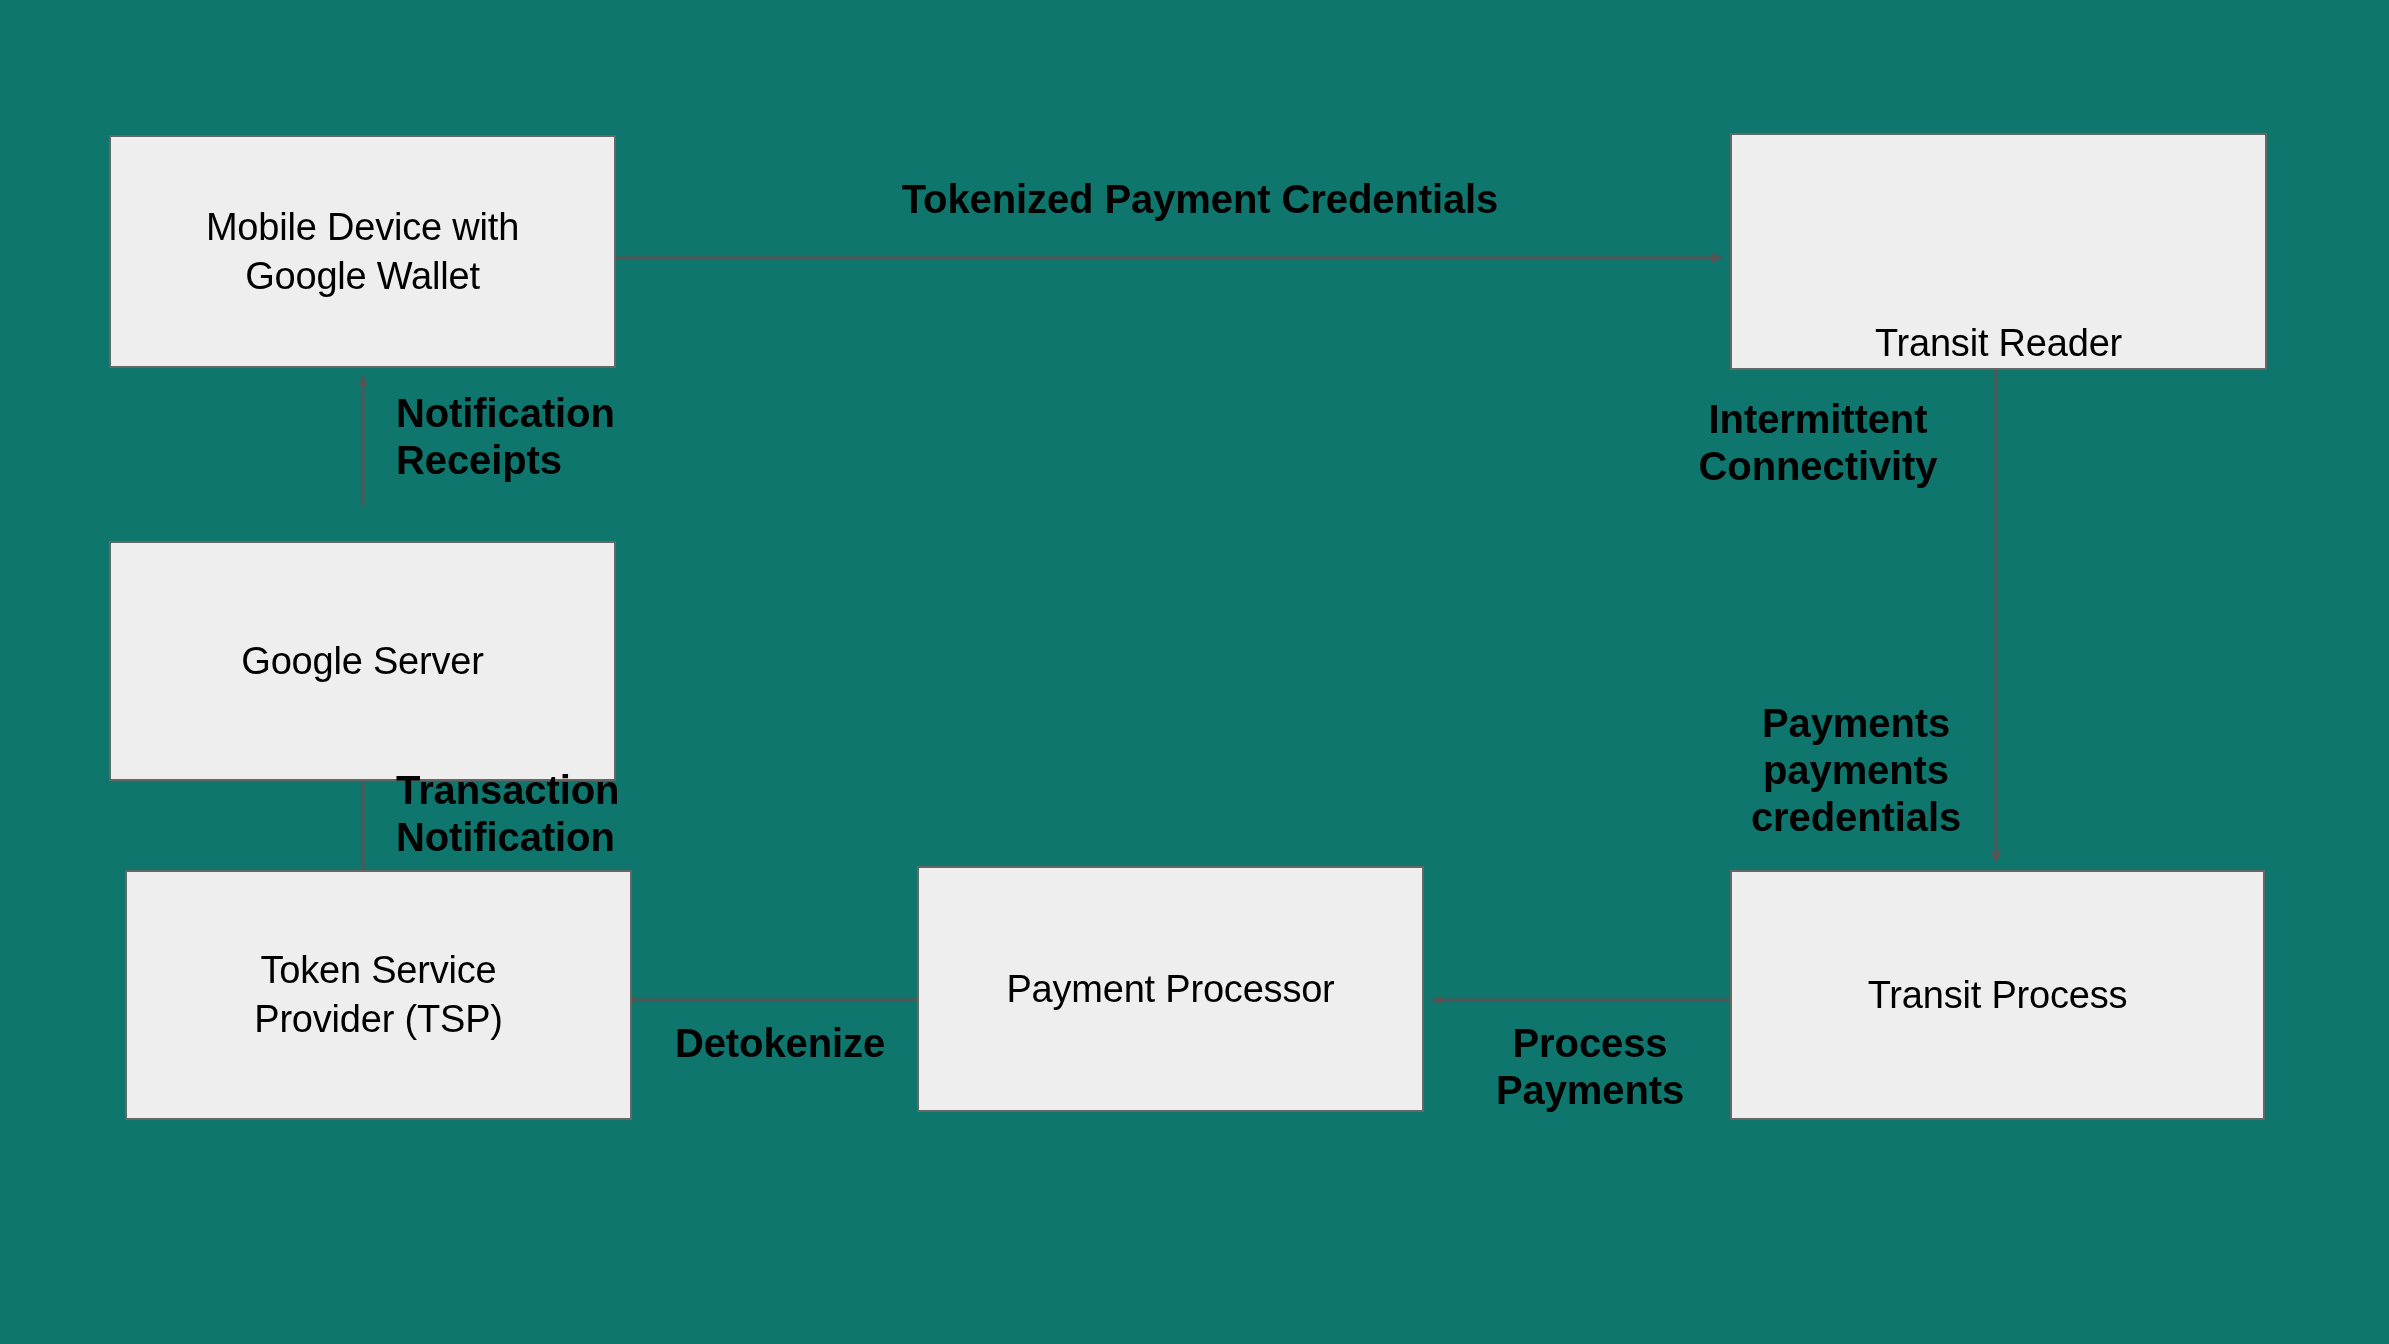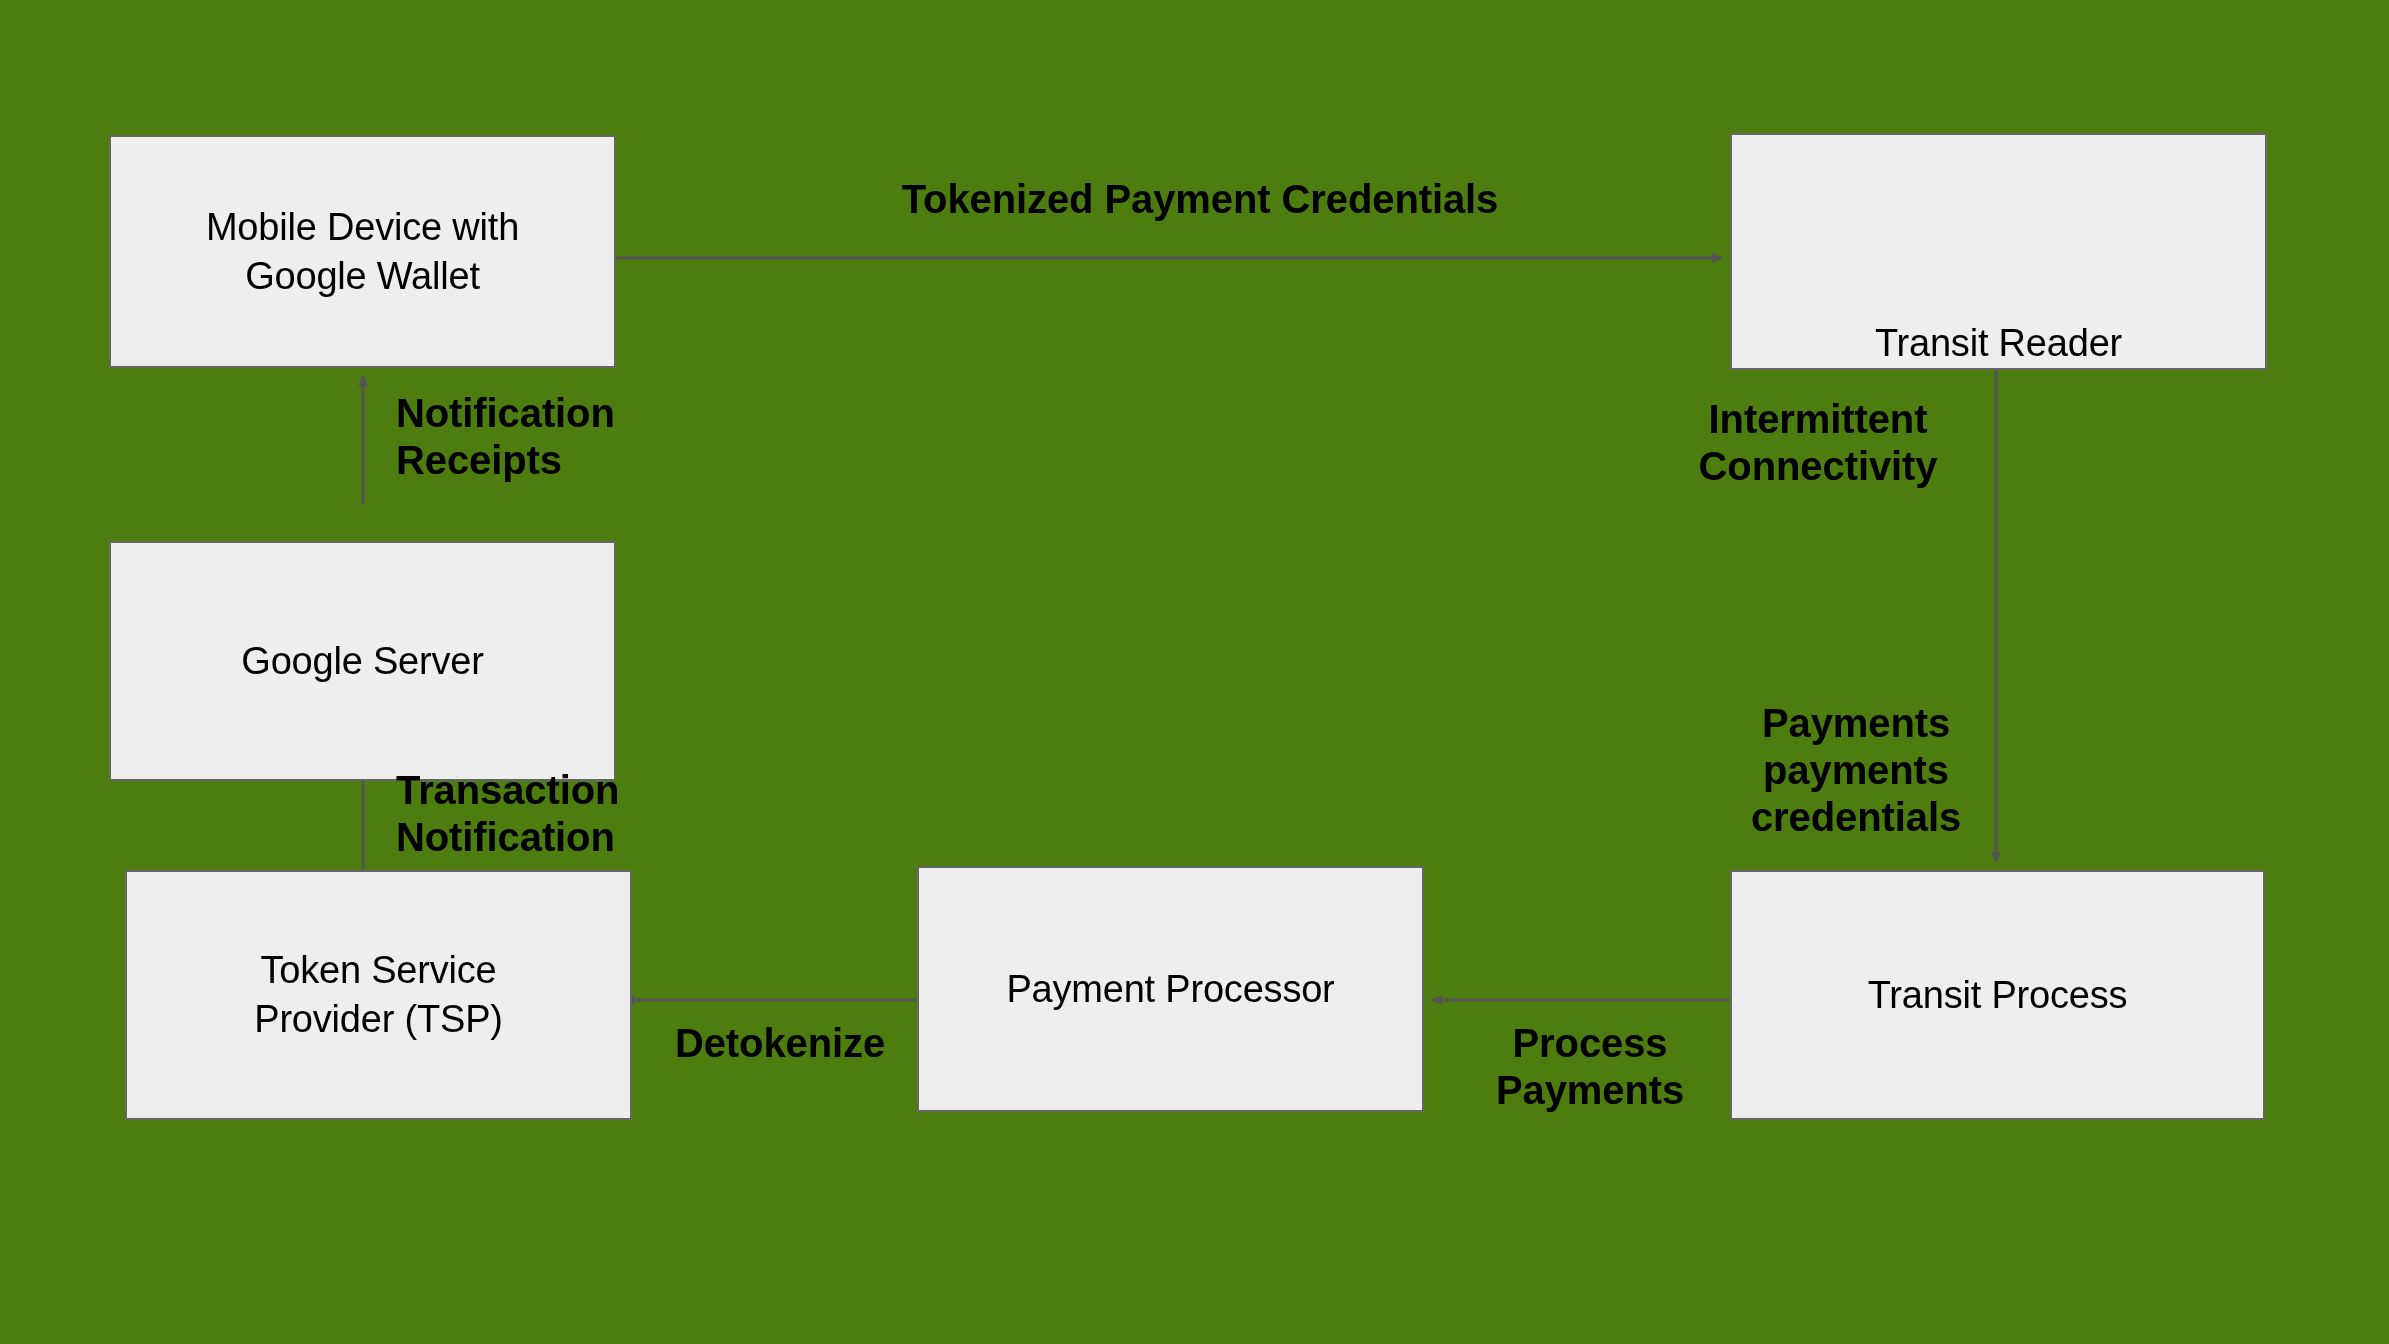--- a/index.html
+++ b/index.html
@@ -7,21 +7,21 @@
     padding: 0;
     background: #ffffff;
   }
   body {
     font-family: "Liberation Sans", sans-serif;
   }
   #canvas {
     position: relative;
     width: 2389px;
     height: 1344px;
-    background: #4d7c0f;
+    background: #0f766e;
     overflow: hidden;
   }
   .node {
     position: absolute;
     box-sizing: border-box;
     background: #eeeeee;
     border: 2px solid #666666;
     display: flex;
     align-items: center;
     justify-content: center;

